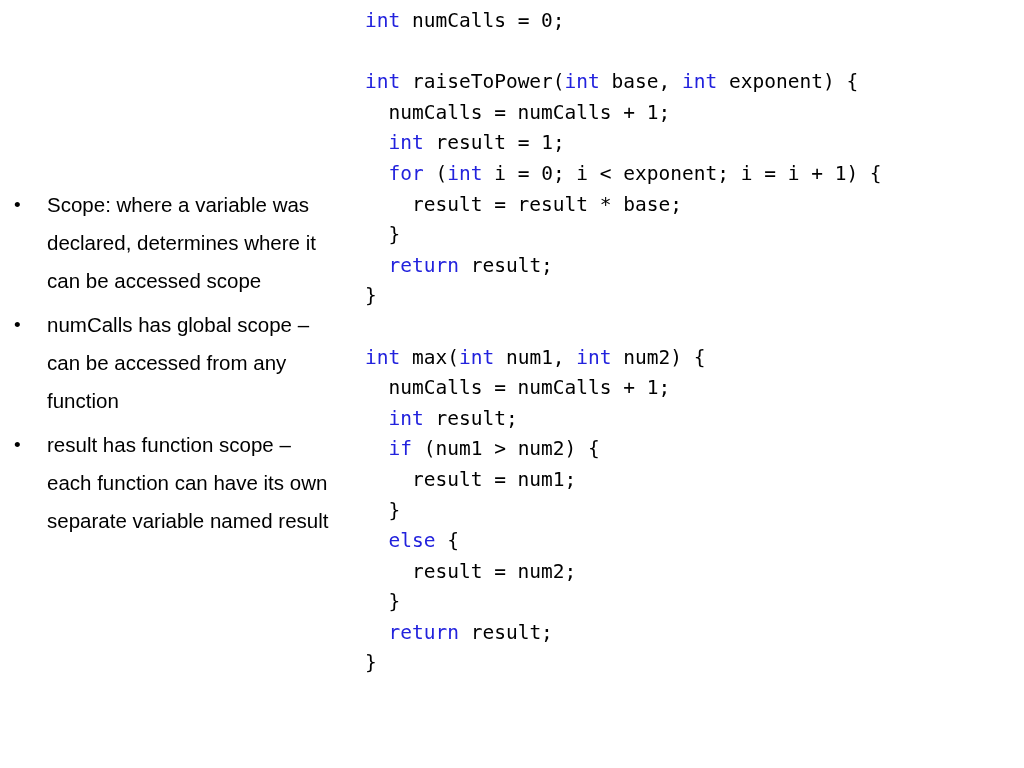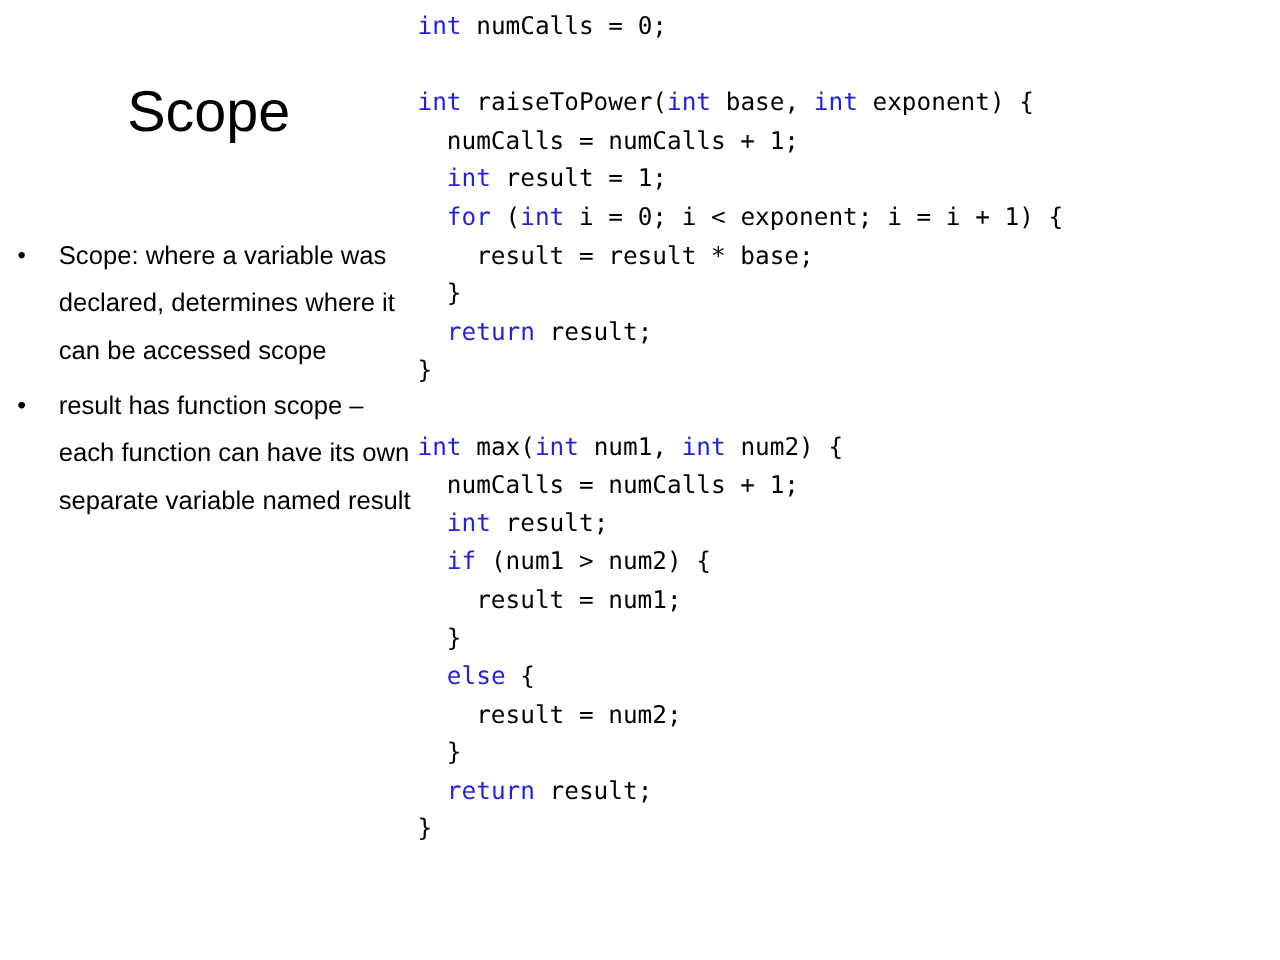--- a/index.html
+++ b/index.html
@@ -67,46 +67,47 @@
     width: 680px;
     font-family: "DejaVu Sans Mono", "Liberation Mono", monospace;
     font-size: 19.5px;
     line-height: 30.6px;
     color: #000000;
     white-space: pre;
   }
   .code-line {
     white-space: pre;
     min-height: 30.6px;
+    margin-left: 31px;
   }
   .kw {
     color: #2222dd;
   }
   .bd {
     font-weight: normal;
     color: #000000;
   }
   .blank {
     height: 30.6px;
   }
 </style>
 </head>
 <body>
 
 <div id="slide">
 
-  <div id="title">Scope</div>
 
   <div id="bullets">
       <div class="bullet-row">
         <span class="bullet-dot">•</span>
         <span class="bullet-text">Scope: where a variable was declared, determines where it can be accessed scope</span>
       </div>
       <div class="bullet-row">
         <span class="bullet-dot">•</span>
+        <span class="bullet-text">numCalls has global scope – can be accessed from any function</span>
       </div>
       <div class="bullet-row">
         <span class="bullet-dot">•</span>
         <span class="bullet-text">result has function scope – each function can have its own separate variable named result</span>
       </div>
     </div>
 
   <div id="code"><div class="code-line"><span class="kw">int</span><span> numCalls = 0;</span></div><div class="code-line blank">&nbsp;</div><div class="code-line"><span class="kw">int</span><span> raiseToPower(</span><span class="kw">int</span><span> base, </span><span class="kw">int</span><span> exponent) {</span></div><div class="code-line"><span>  numCalls = numCalls + 1;</span></div><div class="code-line"><span>  </span><span class="kw">int</span><span> </span><span class="bd">result</span><span> = 1;</span></div><div class="code-line"><span>  </span><span class="kw">for</span><span> (</span><span class="kw">int</span><span> i = 0; i &lt; exponent; i = i + 1) {</span></div><div class="code-line"><span>    result = result * base;</span></div><div class="code-line"><span>  }</span></div><div class="code-line"><span>  </span><span class="kw">return</span><span> result;</span></div><div class="code-line"><span>}</span></div><div class="code-line blank">&nbsp;</div><div class="code-line"><span class="kw">int</span><span> max(</span><span class="kw">int</span><span> num1, </span><span class="kw">int</span><span> num2) {</span></div><div class="code-line"><span>  numCalls = numCalls + 1;</span></div><div class="code-line"><span>  </span><span class="kw">int</span><span> </span><span class="bd">result</span><span>;</span></div><div class="code-line"><span>  </span><span class="kw">if</span><span> (num1 &gt; num2) {</span></div><div class="code-line"><span>    result = num1;</span></div><div class="code-line"><span>  }</span></div><div class="code-line"><span>  </span><span class="kw">else</span><span> {</span></div><div class="code-line"><span>    result = num2;</span></div><div class="code-line"><span>  }</span></div><div class="code-line"><span>  </span><span class="kw">return</span><span> result;</span></div><div class="code-line"><span>}</span></div></div>
 
 </div>

